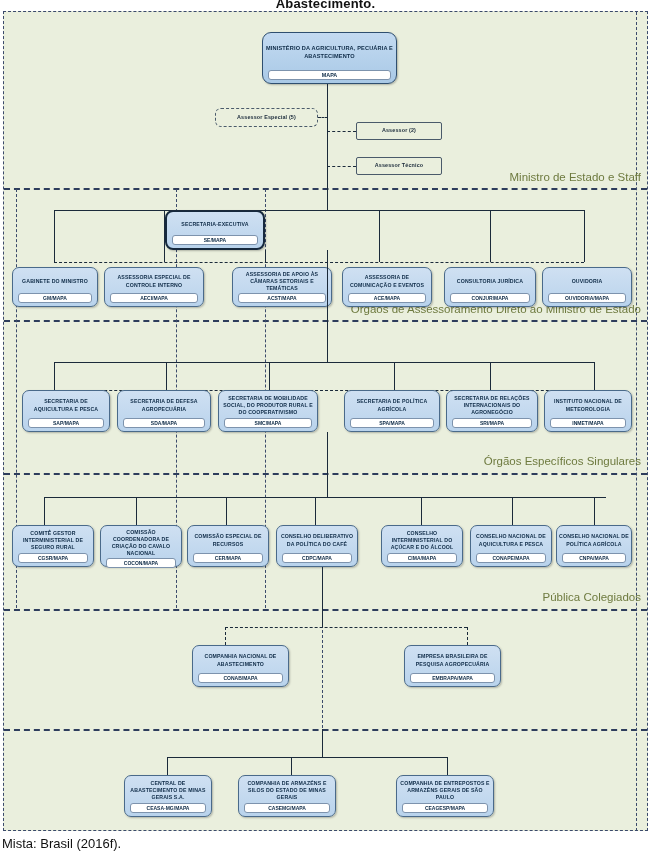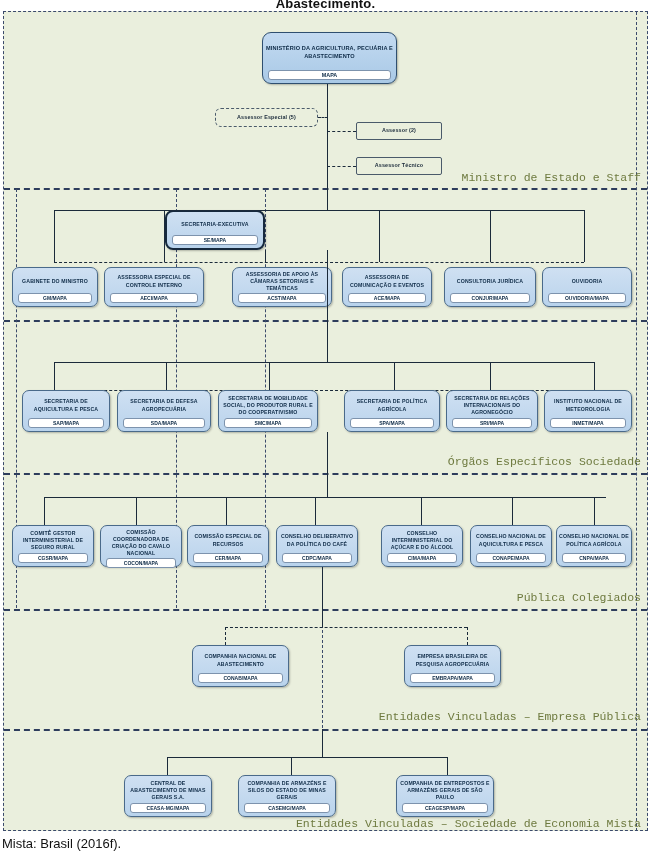--- a/index.html
+++ b/index.html
@@ -39,21 +39,21 @@
   .vguide{
     position:absolute;width:0;
     border-left:1px dashed #3b4a6b;
   }
 
   
   .band-label{
     position:absolute;right:6px;
     font-size:11.5px;color:#6e7a3f;
     white-space:nowrap;
-    font-family:Liberation Mono, monospace;
+    font-family:Liberation Sans, sans-serif;
   }
 
   
   .node{
     position:absolute;
     box-sizing:border-box;
     background:linear-gradient(#cfe0f2,#b9d3ec);
     border:1px solid #4a6a8a;
     border-radius:7px;
     display:flex;flex-direction:column;
@@ -138,24 +138,23 @@
     <div class="band-sep" style="top:597px;"></div>
     <div class="band-sep" style="top:717px;"></div>
 
     <div class="vguide" style="left:12px;top:177px;height:419px;"></div>
     <div class="vguide" style="left:172px;top:177px;height:419px;"></div>
     <div class="vguide" style="left:261px;top:177px;height:419px;"></div>
     <div class="vguide" style="left:318px;top:598px;height:118px;"></div>
     <div class="vguide" style="left:632px;top:0px;height:819px;"></div>
 
     <div class="band-label" style="top:159px;">Ministro de Estado e Staff</div>
-    <div class="band-label" style="top:443px;">Órgãos Específicos Sociedade</div>
+    <div class="band-label" style="top:291px;">Órgãos de Assessoramento Direto ao Ministro de Estado</div>
+    <div class="band-label" style="top:443px;">Órgãos Específicos Singulares</div>
     <div class="band-label" style="top:579px;">Pública Colegiados</div>
-    <div class="band-label" style="top:698px;">Entidades Vinculadas – Empresa Pública</div>
-    <div class="band-label" style="top:805px;">Entidades Vinculadas – Sociedade de Economia Mista</div>
 
     <div class="node root" style="left:258px;top:20px;width:135px;height:52px;">
       <div class="ttl">MINISTÉRIO DA AGRICULTURA, PECUÁRIA E ABASTECIMENTO</div>
       <div class="acr">MAPA</div>
     </div>
 
     <div class="ln v-solid" style="left:323px;top:72px;height:126px;"></div>
 
     <div class="node advisor" style="left:211px;top:96px;width:103px;height:19px;">
       <div class="ttl">Assessor Especial (5)</div>

